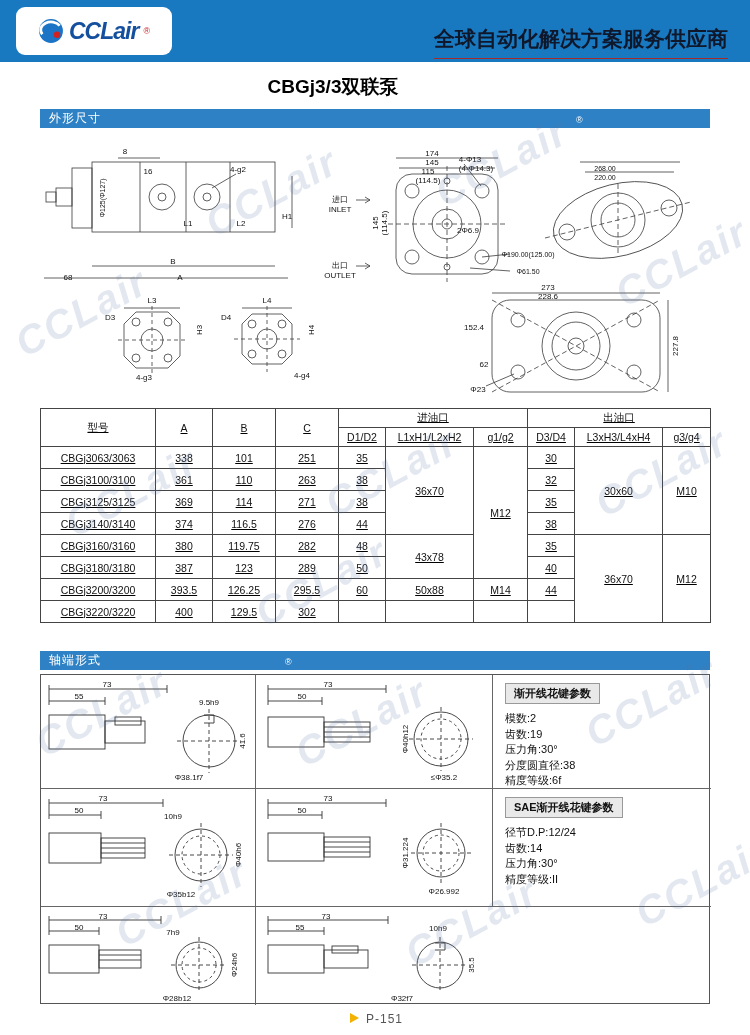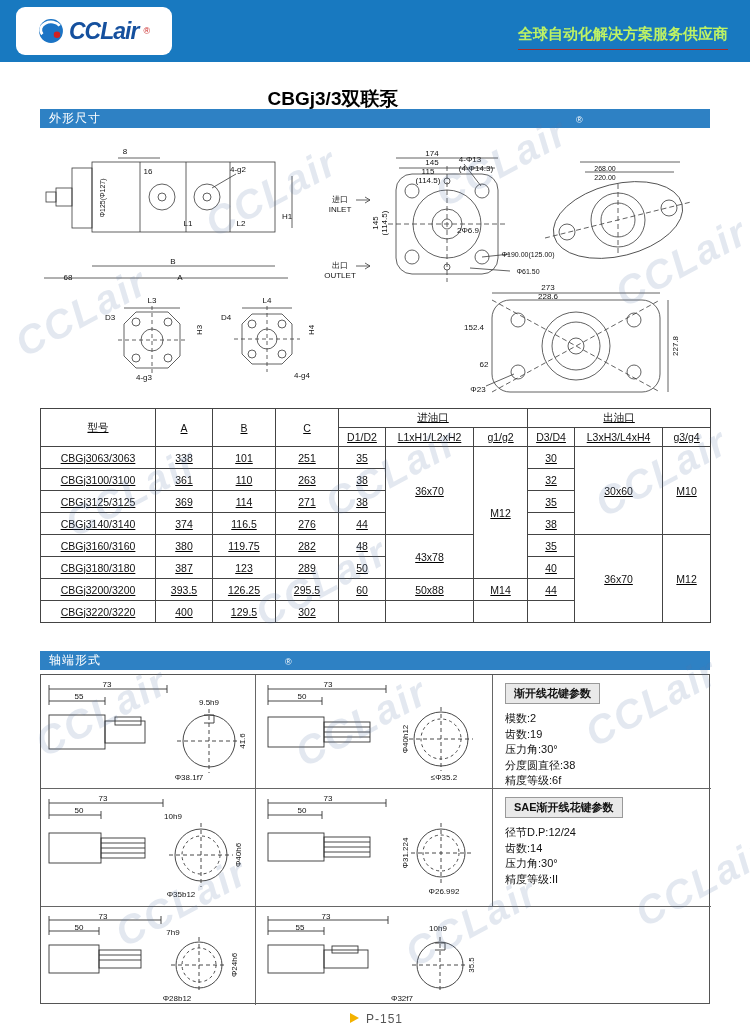--- a/index.html
+++ b/index.html
@@ -4,23 +4,23 @@
 <style>
   html,body{margin:0;padding:0;background:#fff;}
   body{width:750px;height:1035px;position:relative;font-family:"Liberation Sans","DejaVu Sans",sans-serif;overflow:hidden;}
   .page{position:absolute;left:0;top:0;width:750px;height:1035px;background:#fff;}
 
   
   .topbar{position:absolute;left:0;top:0;width:750px;height:62px;background:#1879c0;}
   .logobox{position:absolute;left:16px;top:7px;width:156px;height:48px;background:#fff;border-radius:9px;display:flex;align-items:center;justify-content:center;gap:5px;}
   .brand{font-size:23px;font-weight:bold;font-style:italic;color:#15509e;letter-spacing:-1px;}
   .brand-reg{font-size:9px;color:#c81e1e;vertical-align:super;font-style:normal;}
-  .slogan{position:absolute;right:22px;top:25px;font-size:15px;font-weight:bold;color:#bef264;padding-bottom:5px;border-bottom:1px solid #a52a2a;}
-
-  .title{position:absolute;left:0;top:74px;width:666px;text-align:center;font-size:19px;font-weight:bold;color:#000;margin-top:12px;}
+  .slogan{position:absolute;right:22px;top:25px;font-size:21px;font-weight:bold;color:#0f172a;padding-bottom:5px;border-bottom:1px solid #a52a2a;}
+
+  .title{position:absolute;left:0;top:74px;width:666px;text-align:center;font-size:19px;font-weight:bold;color:#000;}
 
   .secbar{position:absolute;left:40px;width:670px;height:19px;background:#2e81c4;color:#fff;font-size:12px;line-height:19px;}
   .secbar .lbl{margin-left:9px;letter-spacing:1px;}
   .secbar .reg{position:absolute;top:2px;font-size:9px;color:#fff;}
   #secbar1{top:109px;} #secbar2{top:651px;}
 
   
   .outline{position:absolute;left:40px;top:128px;width:670px;height:274px;}
   .dim{position:absolute;font-size:8px;color:#111;white-space:nowrap;line-height:1;transform:translate(-50%,-50%);z-index:3;}
   .dim.r{transform:translate(-50%,-50%) rotate(-90deg);}

